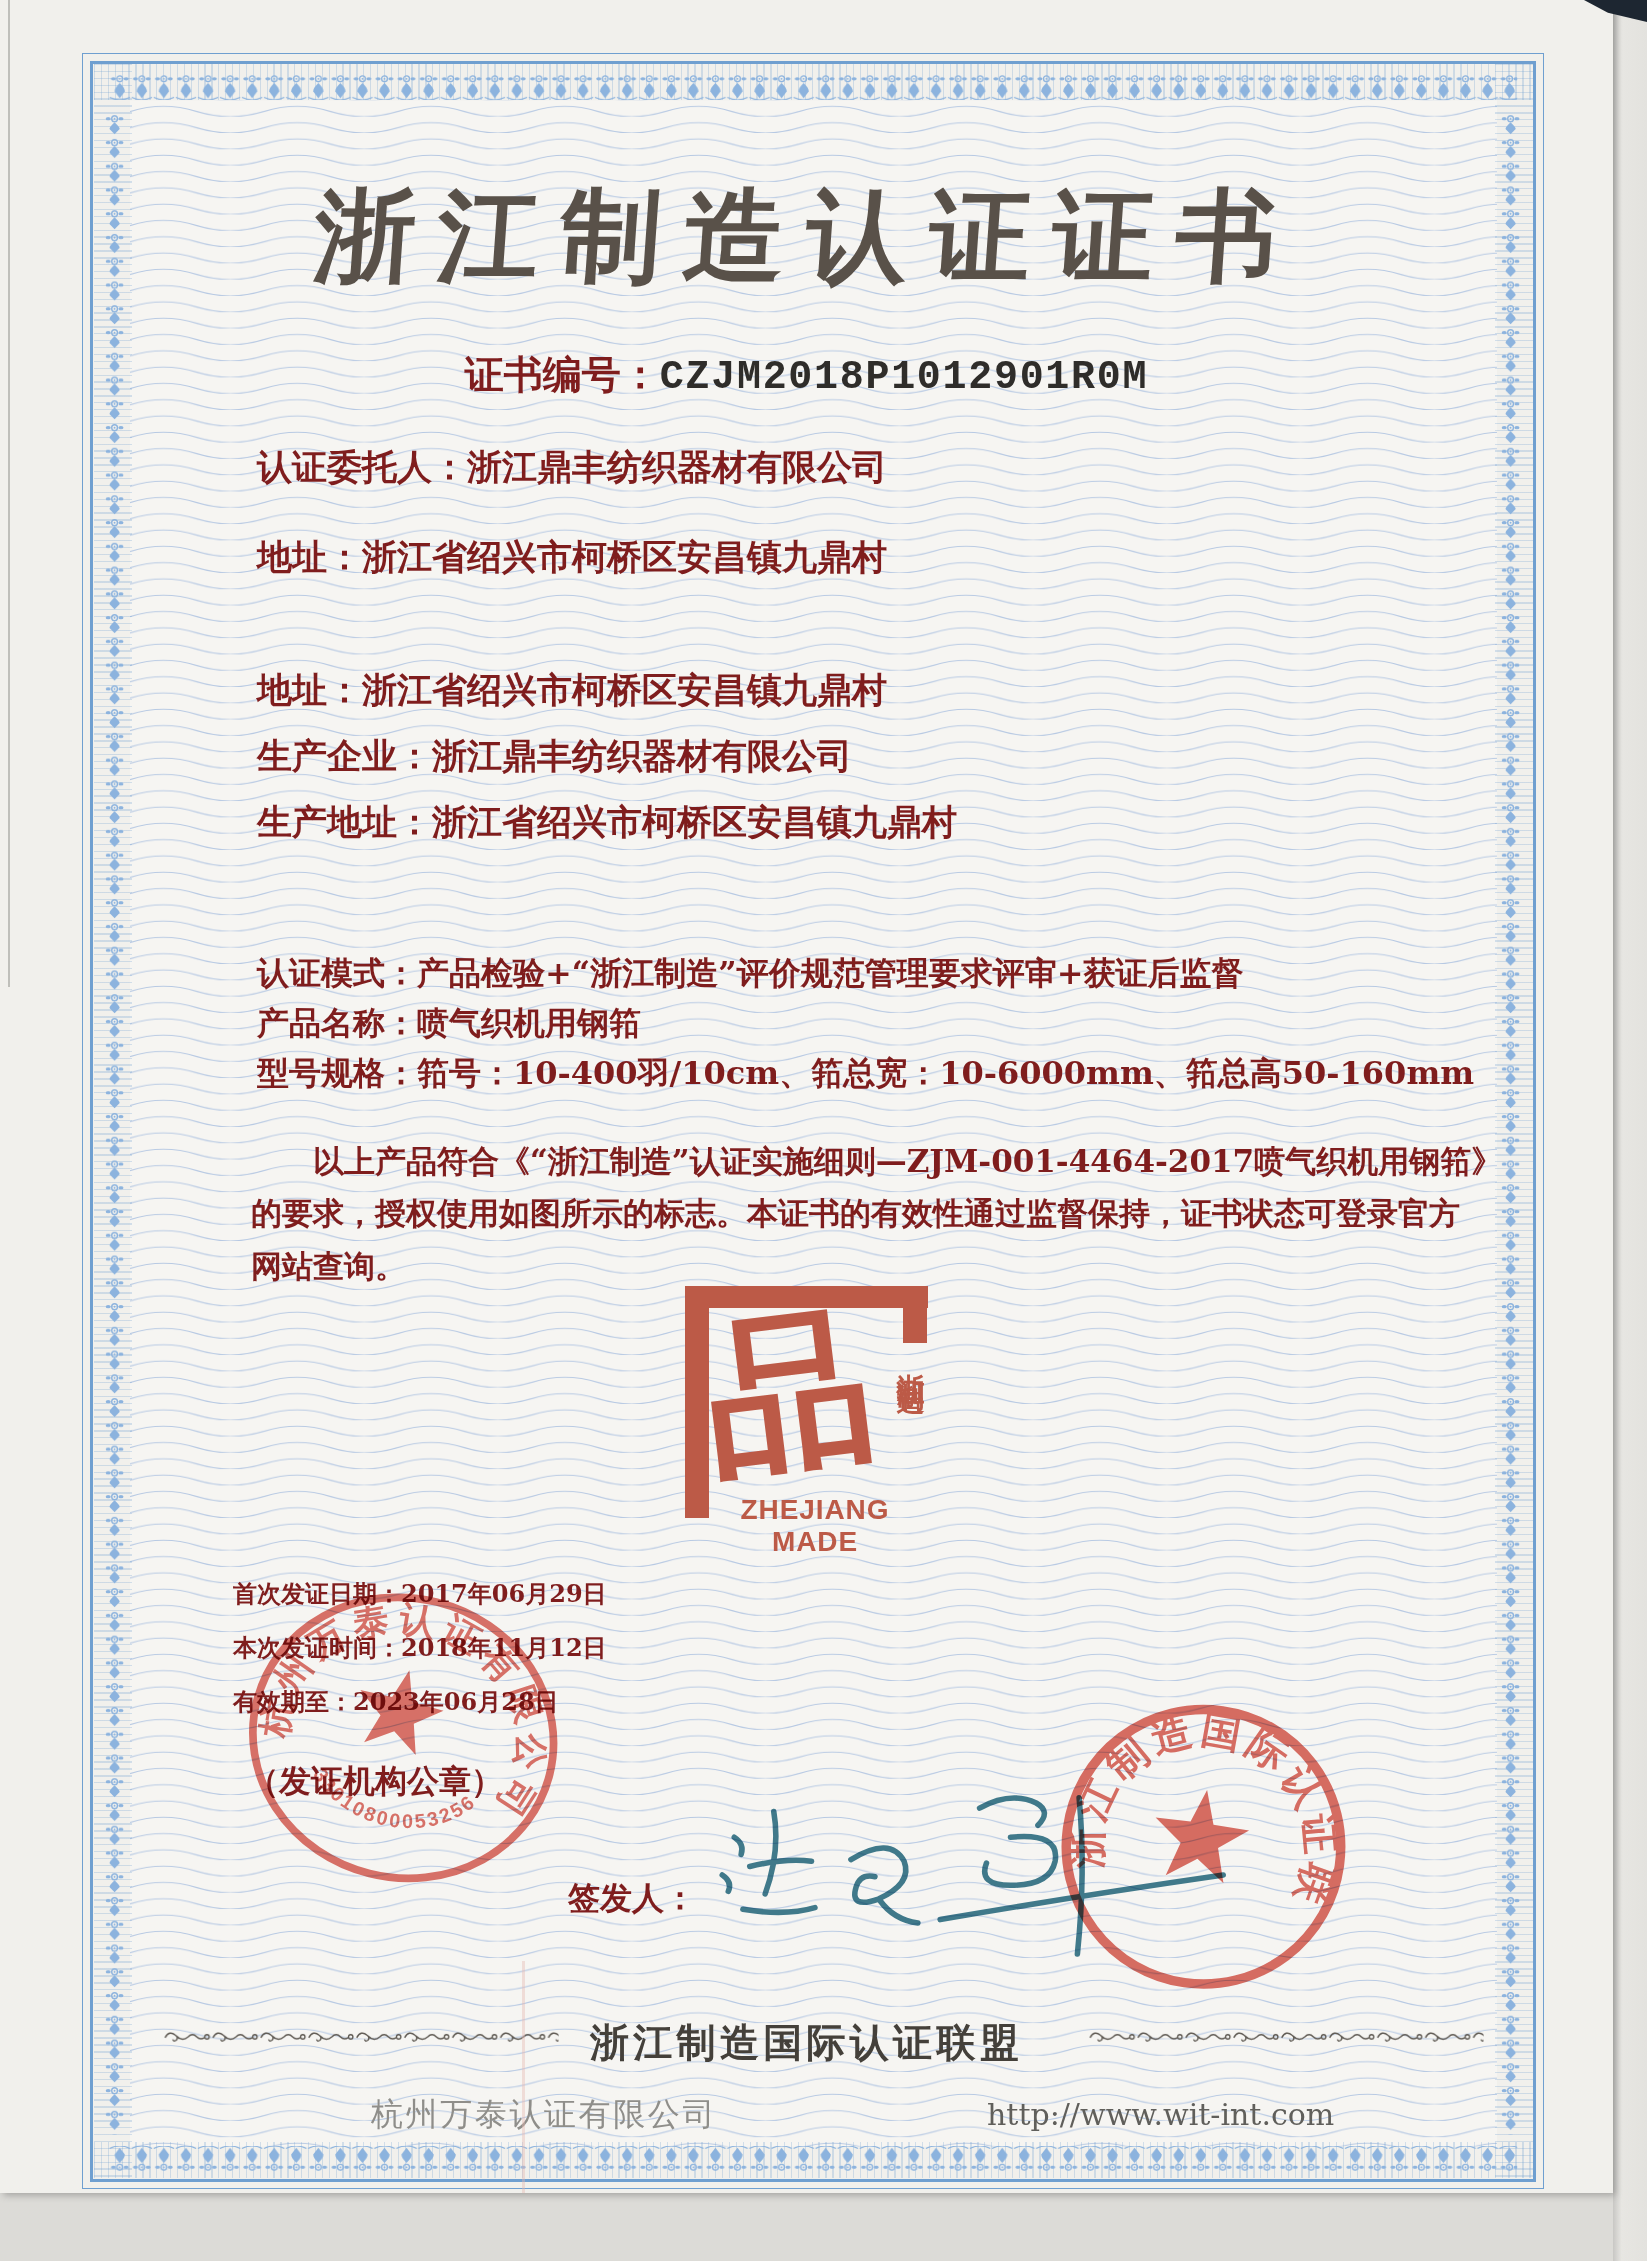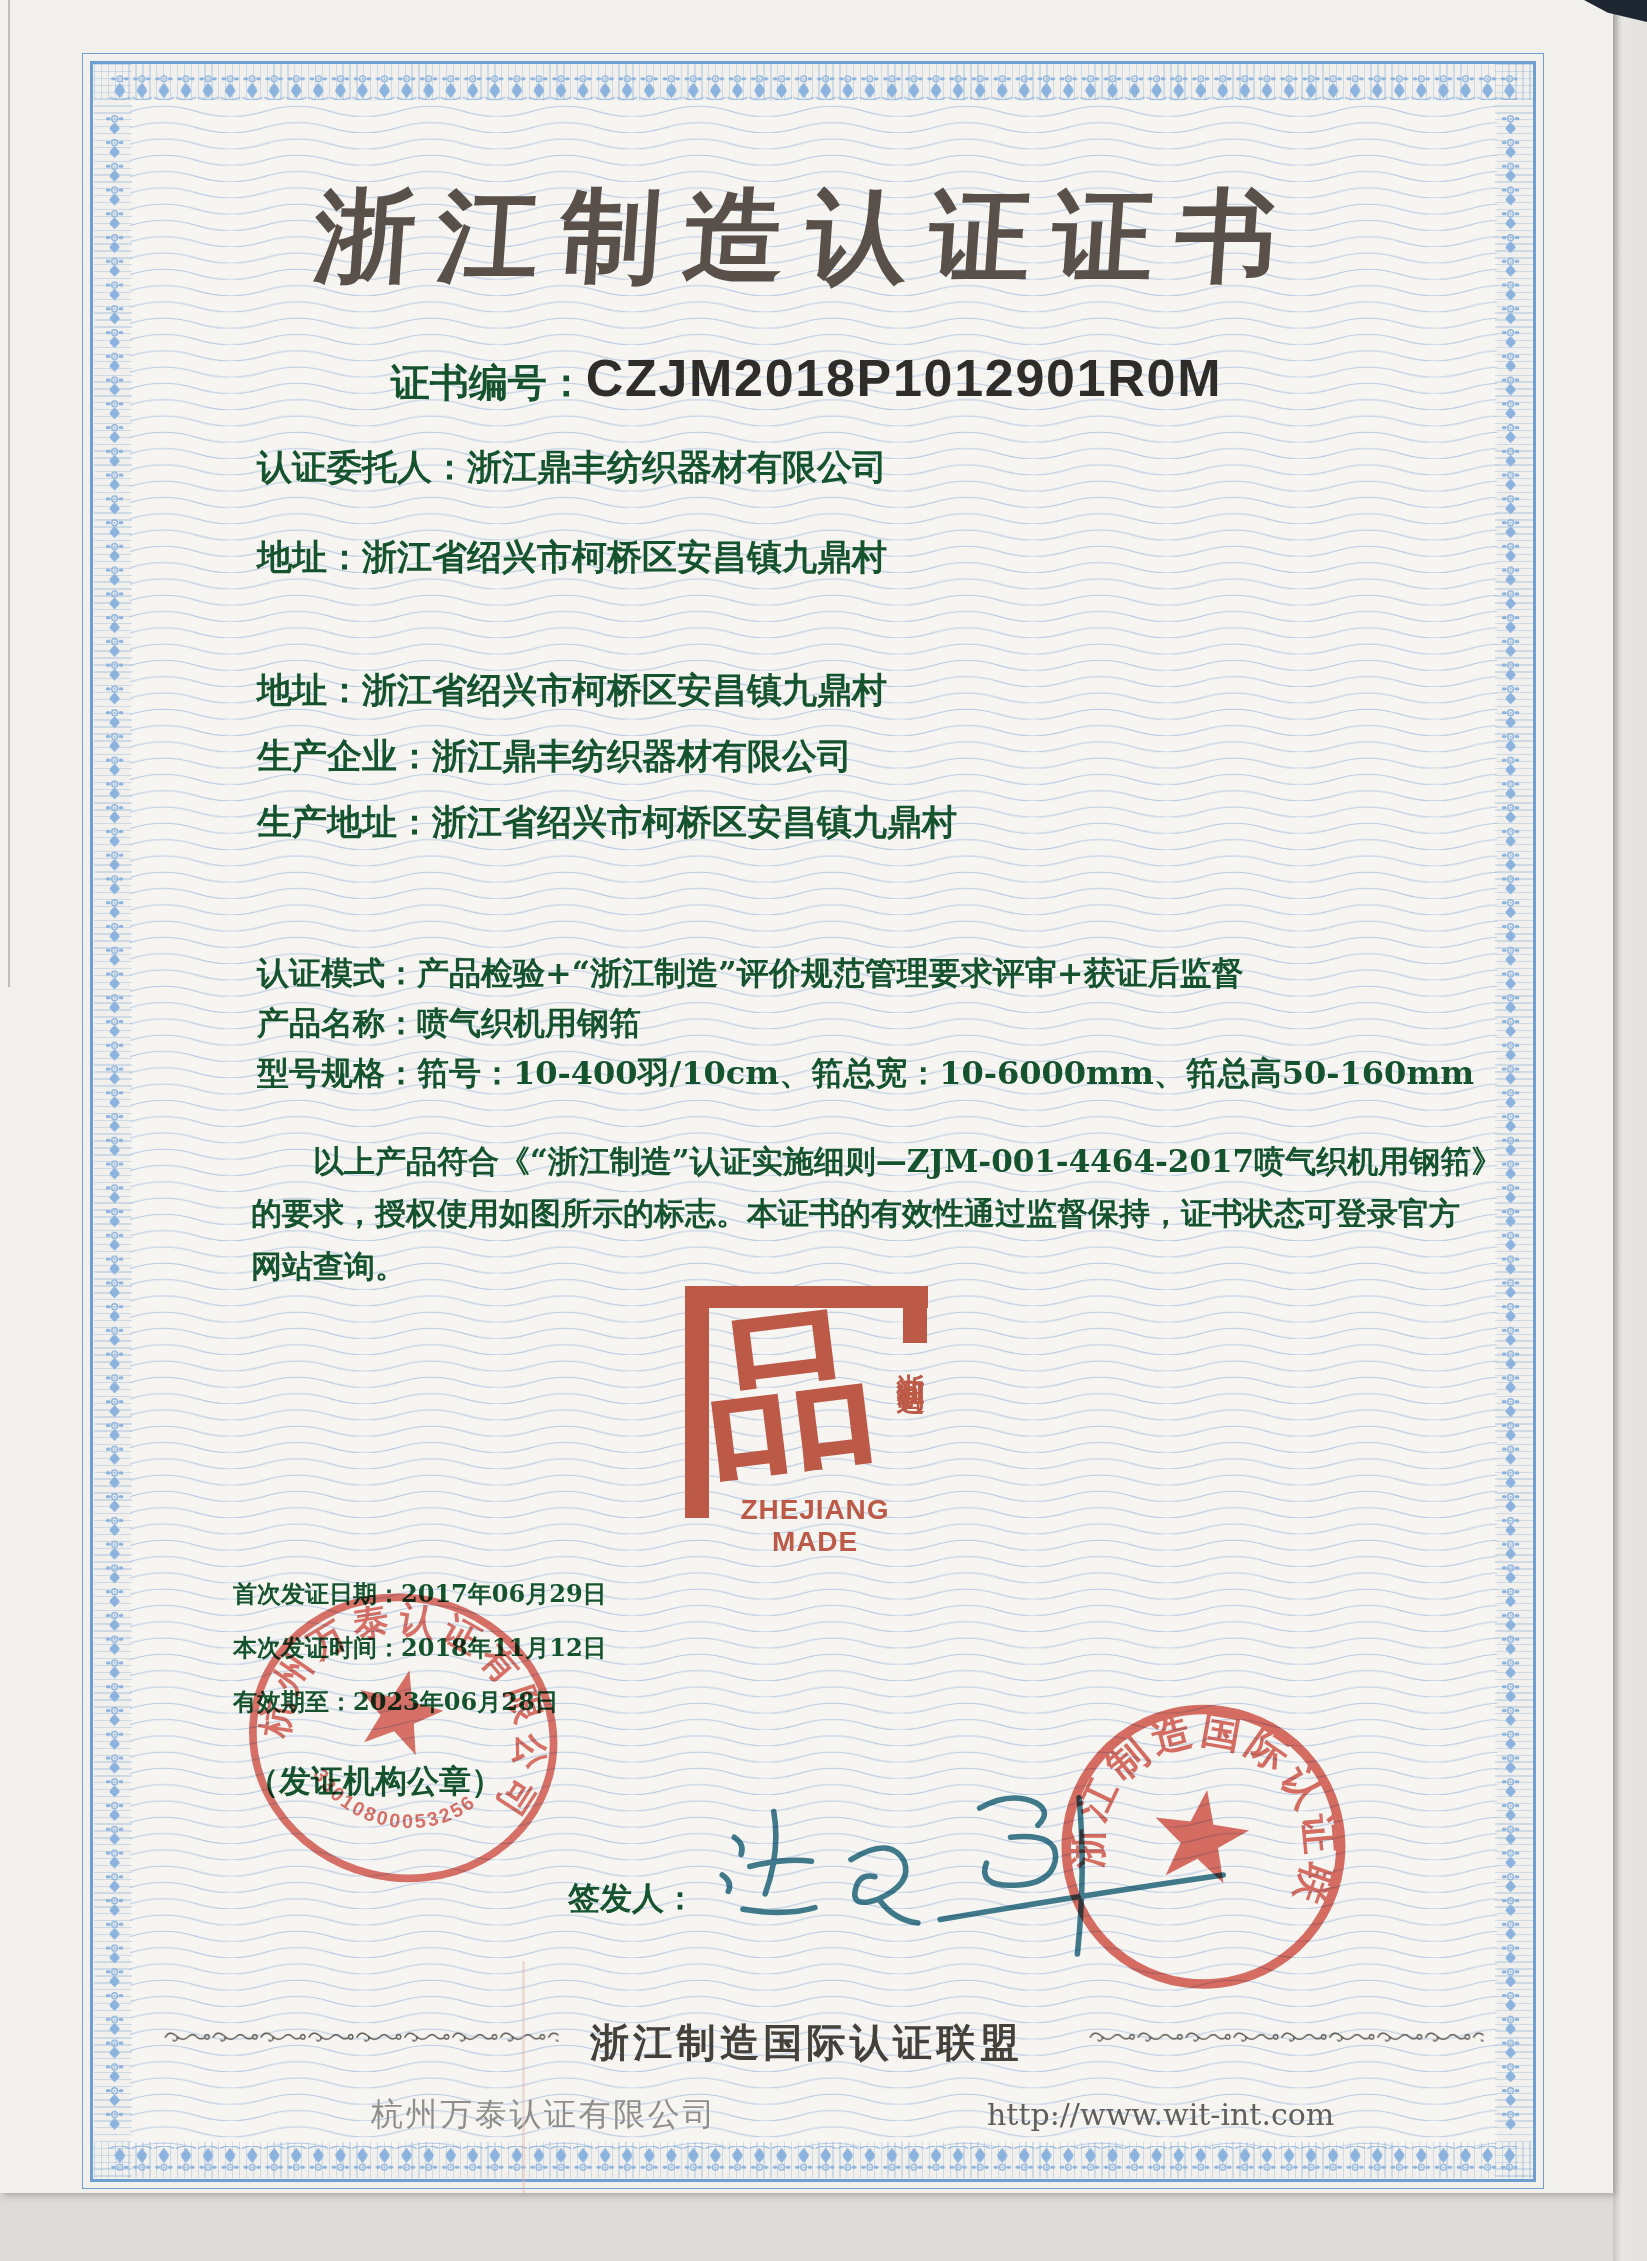--- a/index.html
+++ b/index.html
@@ -24,28 +24,28 @@
   .border-inner{position:absolute;left:90px;top:61px;width:1446px;height:2121px;
     border:3.4px solid #6f9fd0;box-sizing:border-box;}
   .hatch{position:absolute;opacity:.5;}
   .hatch.h-top,.hatch.h-bottom{background:repeating-linear-gradient(to right,rgba(111,159,208,.55) 0 1.3px,transparent 1.3px 6.9px);}
   .hatch.h-left,.hatch.h-right{background:repeating-linear-gradient(to bottom,rgba(111,159,208,.55) 0 1.3px,transparent 1.3px 6.9px);}
   .band{position:absolute;}
 
   .waves{position:absolute;left:130px;top:100px;}
 
   
-  .cjk{font-family:"DejaVu Serif","Liberation Serif",serif;color:#14532d;}
+  .cjk{font-family:"DejaVu Serif","Liberation Serif",serif;color:#7f1d1d;}
   .title{position:absolute;left:0;top:170px;width:1613px;text-align:center;
     font-family:"DejaVu Serif","Liberation Serif",serif;font-weight:900;font-size:101px;
     letter-spacing:22px;color:#595149;transform:skewX(-4deg);}
   .certline{position:absolute;left:0;top:348px;width:1613px;text-align:center;
     font-weight:bold;color:#2f2d2a;}
   .certline .lab{font-family:"DejaVu Serif","Liberation Serif",serif;font-size:39px;font-weight:700;}
-  .certline .num{font-family:Liberation Sans, sans-serif;font-size:52px;font-weight:700;letter-spacing:1.7px;}
+  .certline .num{font-family:Liberation Mono, monospace;font-size:40px;font-weight:700;letter-spacing:1.7px;}
 
   .fieldline{position:absolute;left:257px;font-size:35px;font-weight:600;white-space:nowrap;}
   .specline{position:absolute;left:257px;font-size:32px;font-weight:600;white-space:nowrap;}
   .stline{position:absolute;left:251px;width:1167px;font-size:31px;font-weight:600;white-space:nowrap;}
 
   
   .logo-bar{position:absolute;background:#bc5a47;}
   .logo-pin{position:absolute;left:705px;top:1300px;width:189px;height:189px;
     font-family:"DejaVu Serif",serif;font-size:168px;line-height:180px;color:#bc5a47;
     font-weight:900;transform:rotate(-7deg);}

